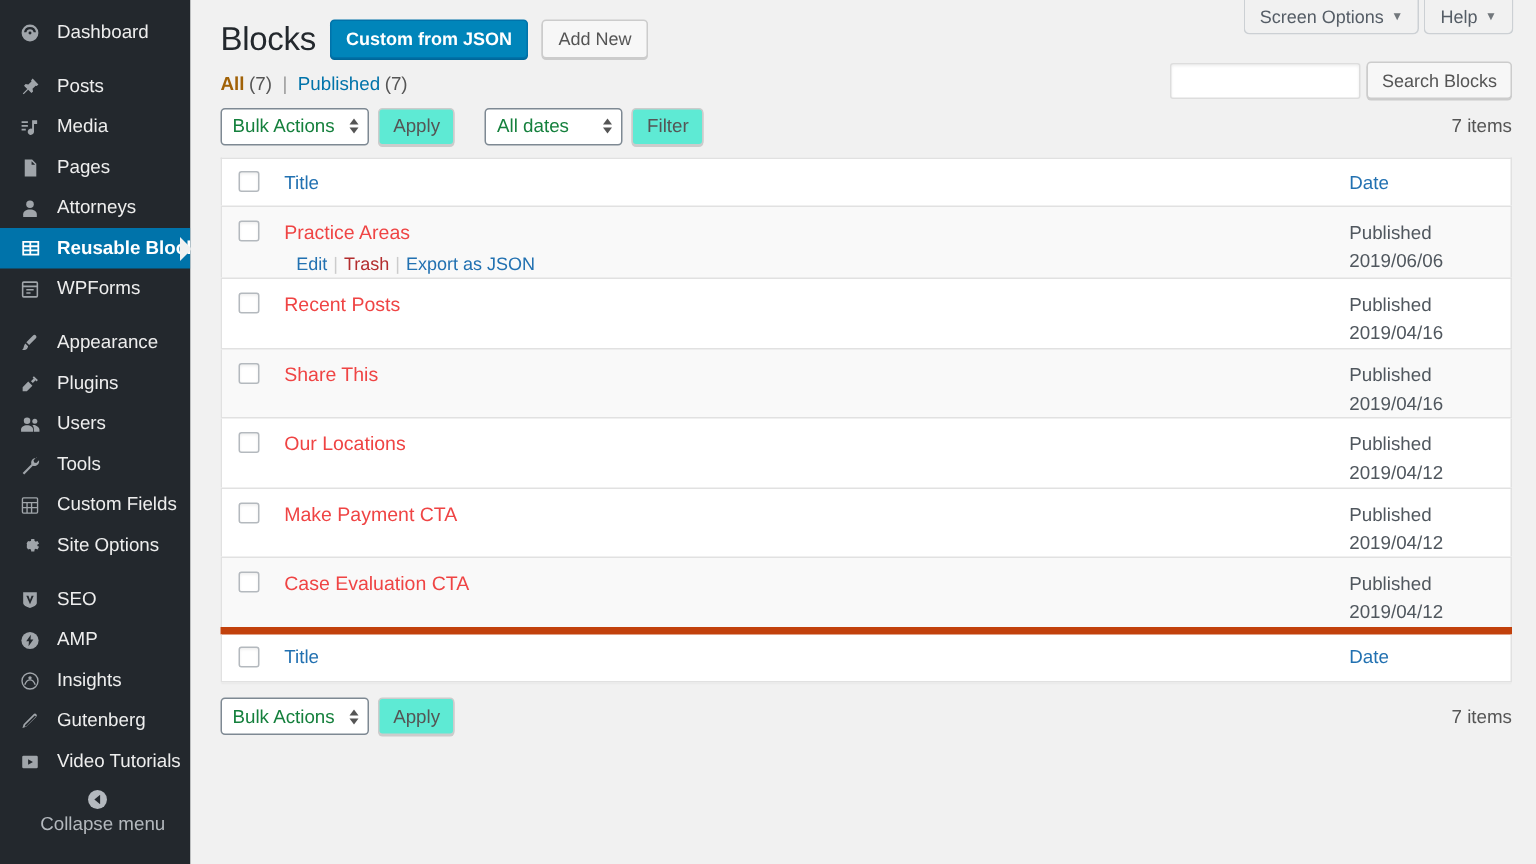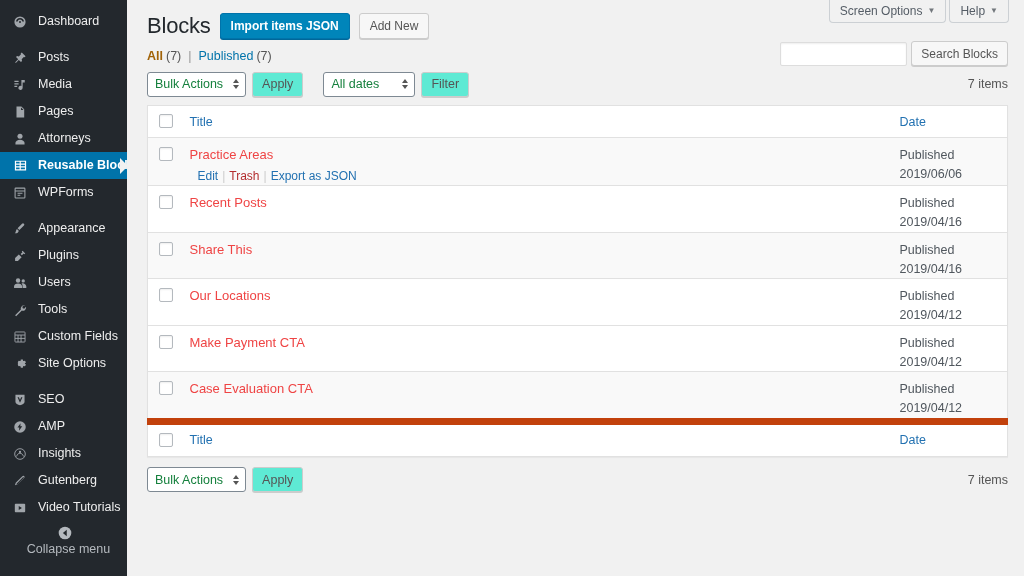--- a/index.html
+++ b/index.html
@@ -308,21 +308,21 @@
     display: flex;
     align-items: flex-start;
     padding-left: 11px;
     padding-top: 9px;
   }
   thead .cb-wrap, tfoot .cb-wrap { padding-top: 8px; }
 
   tbody tr { background: #fff; }
   tbody tr.alt { background: #f9f9f9; }
   tbody td { border-bottom: 1px solid #e1e1e1; }
-  tbody tr:last-child td { border-bottom: 7px solid #c2410c; }
+  tbody tr:last-child td { border-bottom: 5px solid #c2410c; }
 
   .row-title {
     padding: 8px 0 0 10px;
     min-height: 40px;
   }
   .row-title a.title-link {
     font-size: 13px;
     font-weight: 400;
     color: #ef4444;
     text-decoration: none;
@@ -537,21 +537,21 @@
         <span class="caret">▼</span>
       </div>
       <div class="meta-btn">
         <span>Help</span>
         <span class="caret">▼</span>
       </div>
     </div>
 
     <div id="title-row">
       <h1 id="page-title">Blocks</h1>
-      <button class="btn btn-primary">Import items JSON</button>
+      <button class="btn btn-primary">Custom from JSON</button>
       <button class="btn btn-secondary">Add New</button>
     </div>
 
     <div id="subsubsub">
       <span class="fl active">
         <span class="fl-label">All</span>
         <span class="fl-count">(7)</span>
       </span>
       <span class="divider">|</span>
       <span class="fl">

